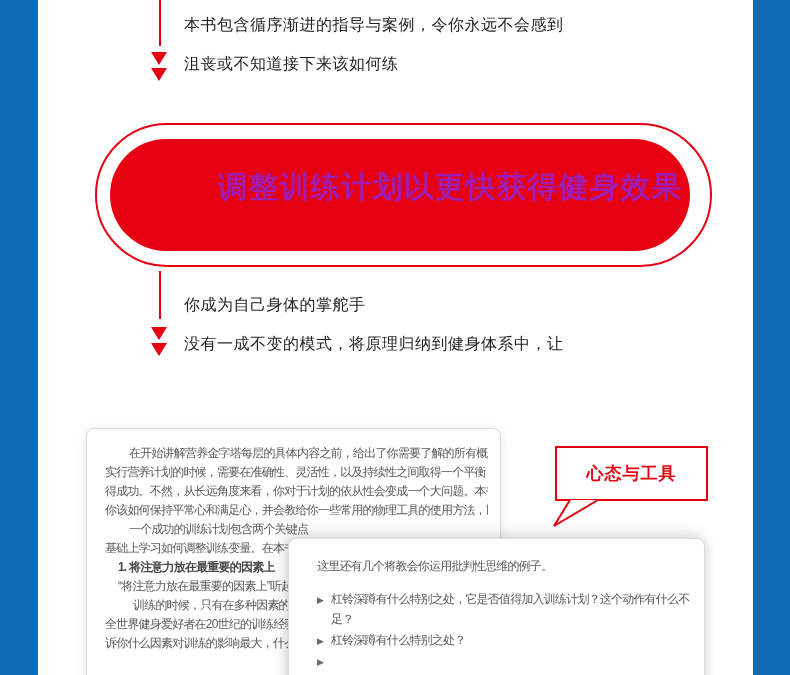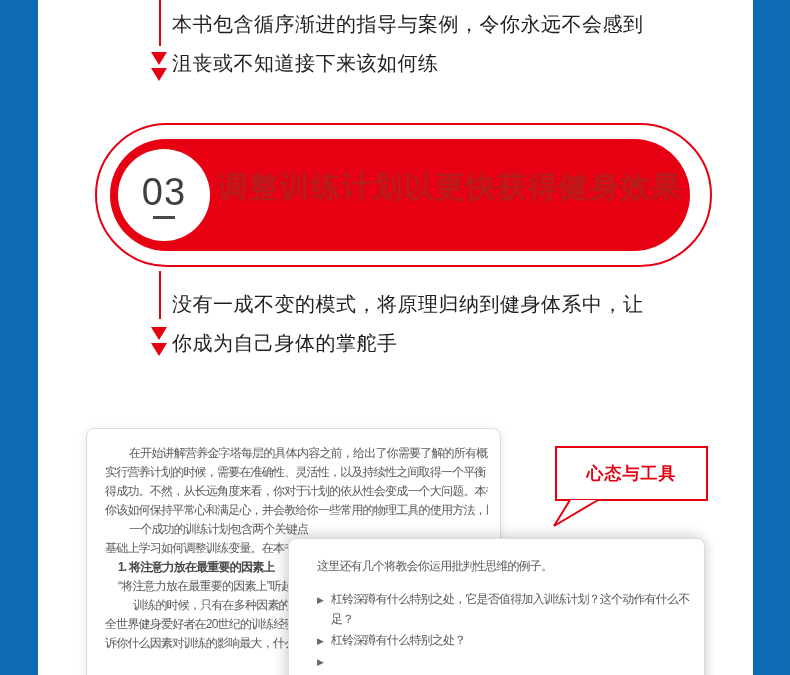--- a/index.html
+++ b/index.html
@@ -33,21 +33,21 @@
   .darrow.top { top: 52px; }
   .darrow.mid { top: 327px; }
   .tri {
     width: 0; height: 0;
     border-left: 8px solid transparent;
     border-right: 8px solid transparent;
     border-top: 13px solid var(--accent-red);
   }
 
   
-  .copy { position: absolute; left: 172px; color: var(--ink); font-size: 20px; line-height: 39px; letter-spacing: 0.5px; }
+  .copy { position: absolute; left: 184px; color: var(--ink); font-size: 16px; line-height: 39px; letter-spacing: 0.5px; }
   .copy.intro { top: 5px; }
   .copy.tagline { top: 285px; }
 
   
   .banner-outline {
     position: absolute; left: 95px; top: 123px;
     width: 617px; height: 144px;
     border: 2px solid var(--accent-red);
     border-radius: 75px;
     background: #ffffff;
@@ -64,21 +64,21 @@
     background: #ffffff;
     border-radius: 50%;
     display: flex; flex-direction: column; align-items: center; justify-content: center;
   }
   .banner-number { color: #3f3f3f; font-size: 38px; line-height: 40px; letter-spacing: 1px; }
   .banner-underline { width: 22px; height: 3px; background: #4a4a4a; margin-top: 4px; }
   .banner-title {
     position: absolute; left: 228px; top: 139px;
     width: 444px; height: 96px;
     display: flex; align-items: center; justify-content: center;
-    color: #b91c1c; font-size: 30px; font-weight: 700; letter-spacing: 1px;
+    color: #a21caf; font-size: 30px; font-weight: 700; letter-spacing: 1px;
     white-space: nowrap;
   }
 
   
   .page {
     position: absolute;
     background: #ffffff;
     border: 1px solid #dcdcdc;
     border-radius: 8px;
     color: var(--page-ink);
@@ -138,34 +138,30 @@
     <span class="tri"></span>
     <span class="tri"></span>
   </div>
   <div class="copy intro">
     <p>本书包含循序渐进的指导与案例，令你永远不会感到</p>
     <p>沮丧或不知道接下来该如何练</p>
   </div>
 
   <div class="banner-outline"></div>
   <div class="banner-pill"></div>
-  <div class="banner-circle">
-    <span class="banner-number">03</span>
-    <span class="banner-underline"></span>
-  </div>
   <div class="banner-title">调整训练计划以更快获得健身效果</div>
 
   <div class="vline mid"></div>
   <div class="darrow mid">
     <span class="tri"></span>
     <span class="tri"></span>
   </div>
   <div class="copy tagline">
+    <p>你成为自己身体的掌舵手</p>
     <p>没有一成不变的模式，将原理归纳到健身体系中，让</p>
-    <p>你成为自己身体的掌舵手</p>
   </div>
 
   <div class="page page1">
     <p class="ind2">在开始讲解营养金字塔每层的具体内容之前，给出了你需要了解的所有概念。你在</p>
     <p>实行营养计划的时候，需要在准确性、灵活性，以及持续性之间取得一个平衡，才能取</p>
     <p>得成功。不然，从长远角度来看，你对于计划的依从性会变成一个大问题。本书会告诉</p>
     <p>你该如何保持平常心和满足心，并会教给你一些常用的物理工具的使用方法，以及会告</p>
     <p class="ind2">一个成功的训练计划包含两个关键点</p>
     <p>基础上学习如何调整训练变量。在本书中，</p>
     <p class="ind1 b">1. 将注意力放在最重要的因素上</p>

